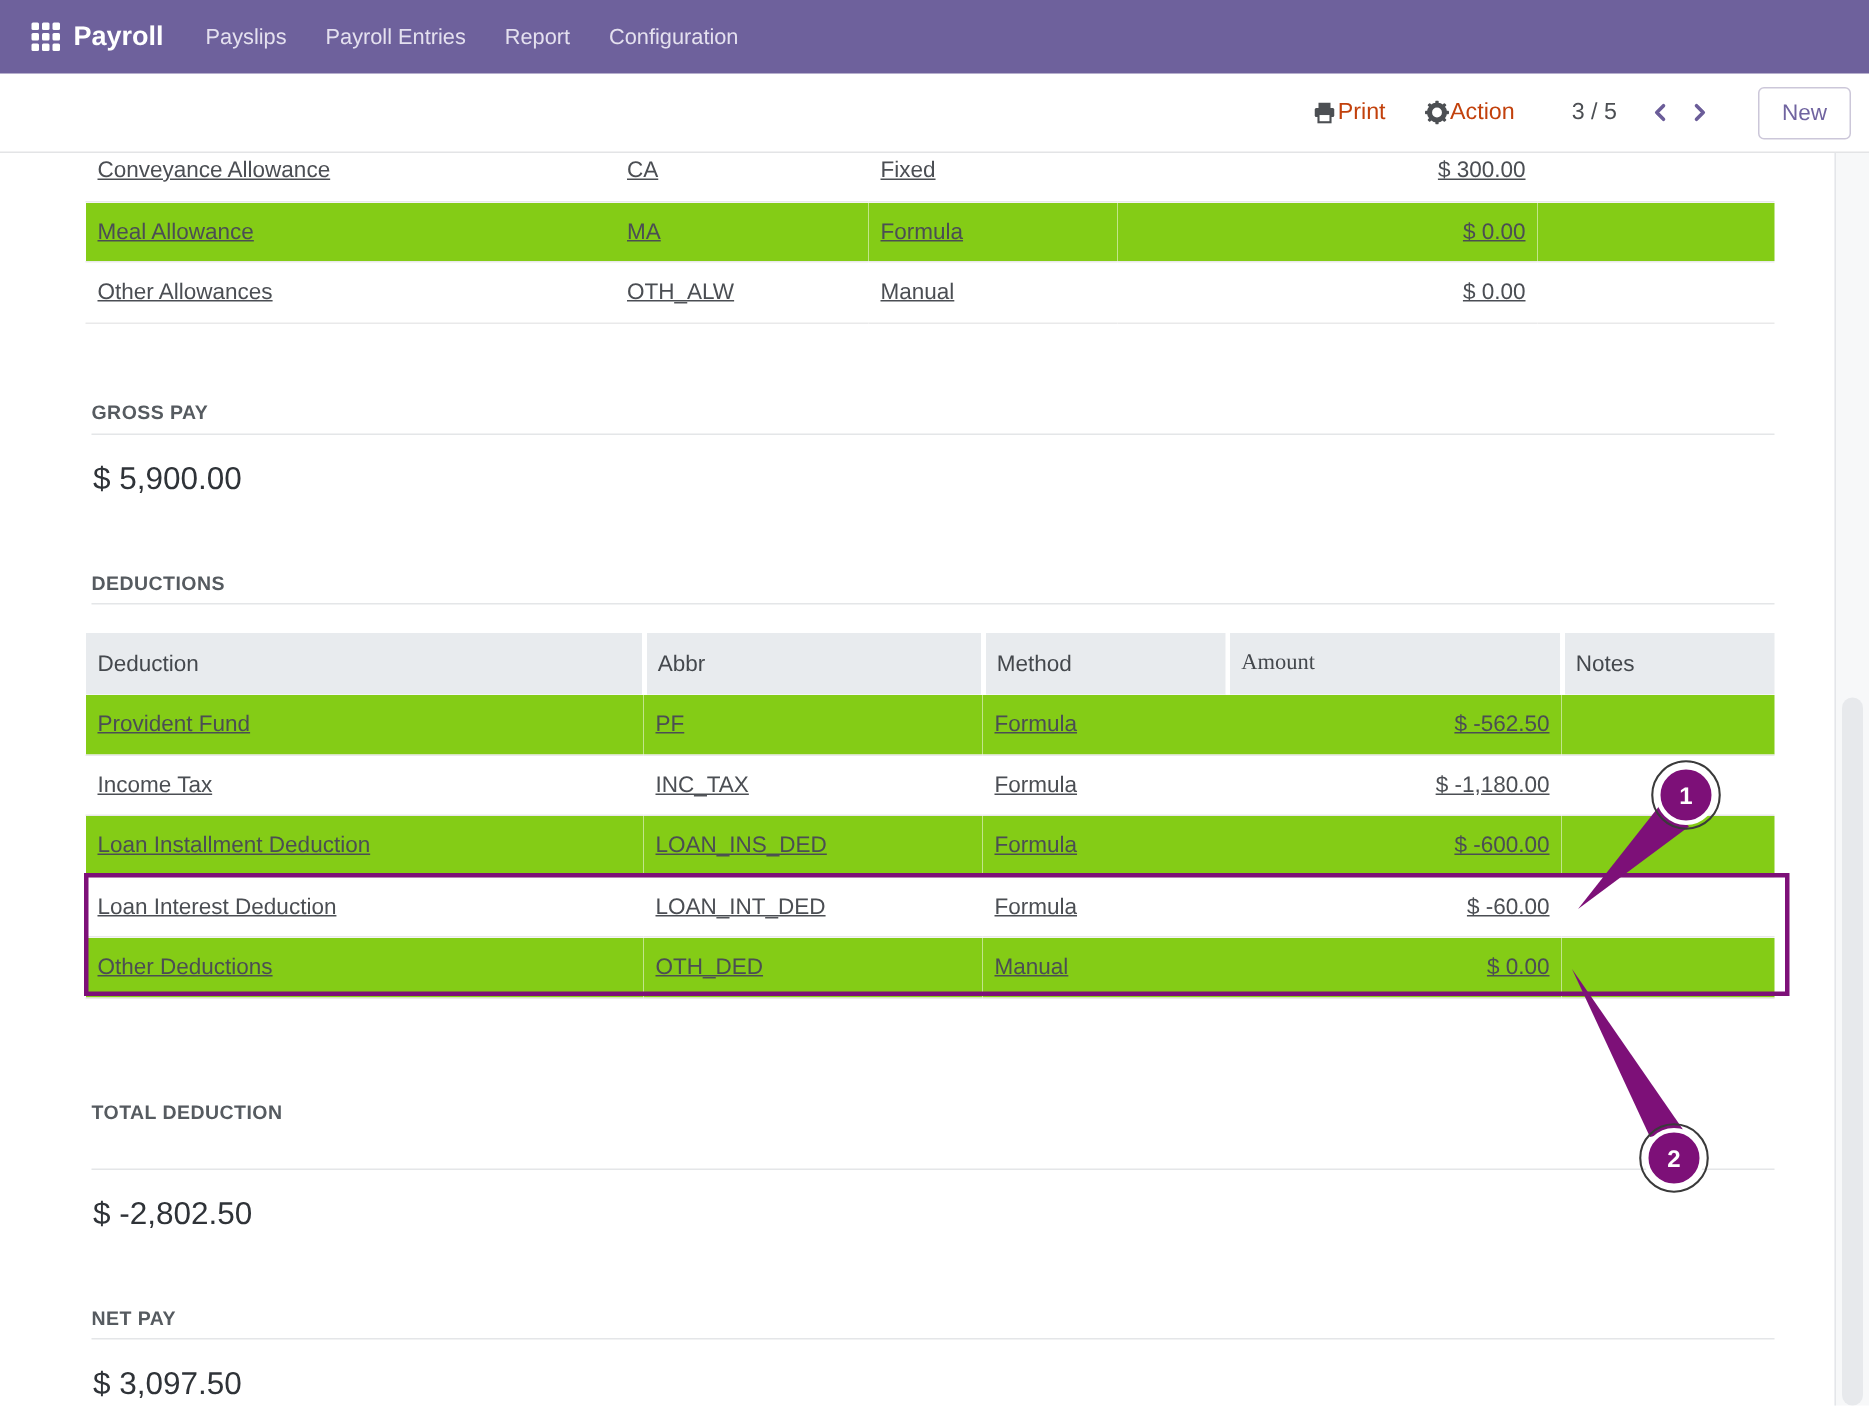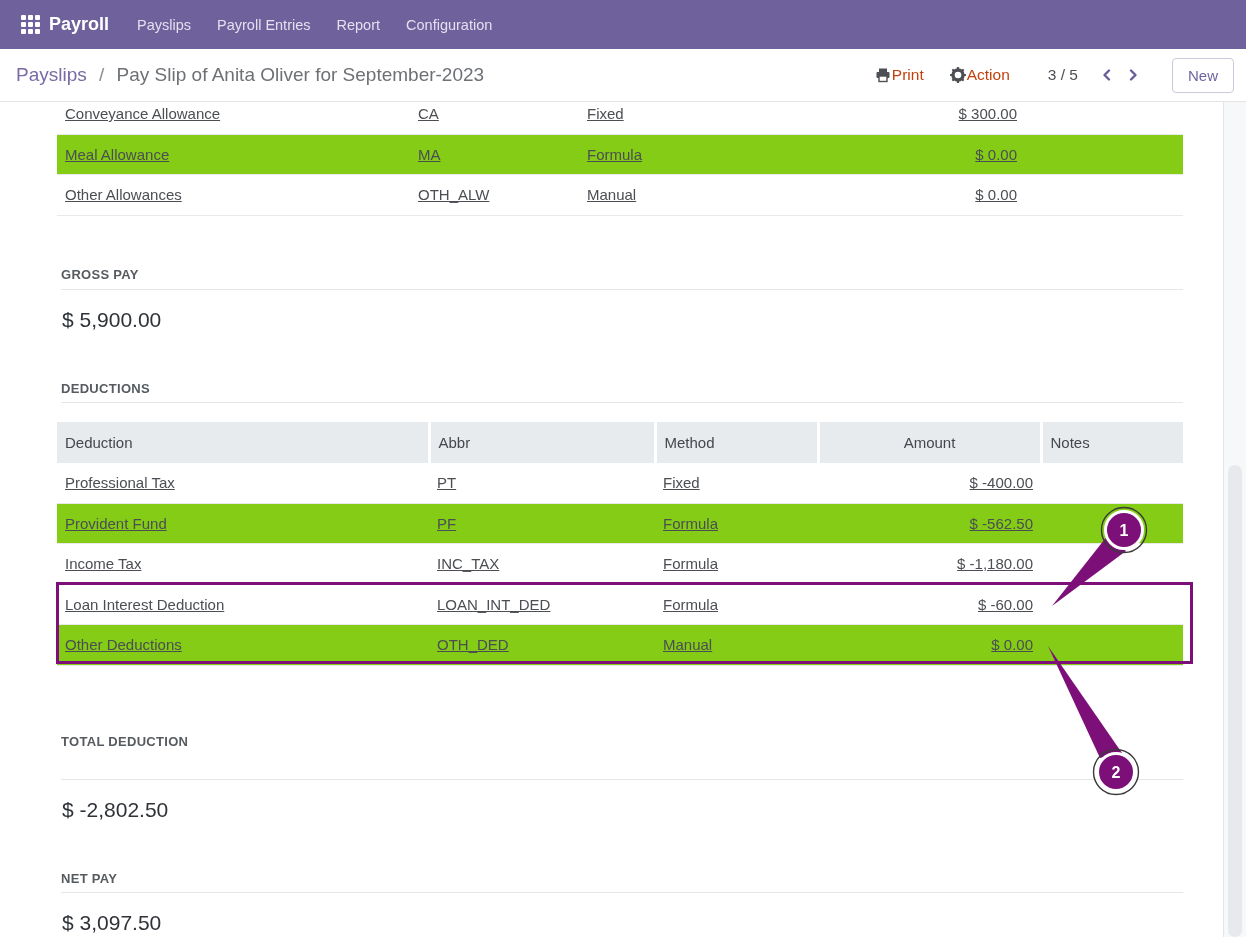--- a/index.html
+++ b/index.html
@@ -50,21 +50,21 @@
   table.o-list { border-collapse:collapse; table-layout:fixed; position:absolute; left:57px; width:1126px; font-size:15px; color:#4b4e53; }
   table.o-list tr { height:40.5px; }
   table.o-list td, table.o-list th { padding:0 8px; overflow:hidden; white-space:nowrap; }
   table.o-list tbody tr { border-bottom:1px solid #e9e9ea; background:#fff;text-decoration:underline; }
   table.o-list tbody tr.stripe { background:#84cc16; }
   table.o-list td.num { text-align:right; }
   .table-allowances { top:-8.5px; }
   .table-deductions { top:320px; }
   .table-deductions thead th { background:#e8ebee; font-weight:normal; color:#44484d; text-align:left; font-size:15px; }
   .table-deductions thead th + th { border-left:3px solid #fff; }
-  .table-deductions thead th.num { text-align:center; }
+  .table-deductions thead th.num { text-align:left;font-family:Liberation Serif, serif; }
 
   .section-label { position:absolute; left:61px; font-size:13px; font-weight:bold; color:#565b60; letter-spacing:.3px; }
   .section-line { position:absolute; left:61px; width:1122px; height:1px; background:#e4e6e8; }
   .section-value { position:absolute; left:62px; font-size:21px; color:#2f3338; }
 
   .pos-gross-label { top:165px; } .pos-gross-line { top:187px; } .pos-gross-value { top:206px; }
   .pos-ded-label { top:279px; }   .pos-ded-line { top:300px; }
   .pos-total-label { top:632px; } .pos-total-line { top:677px; } .pos-total-value { top:696px; }
   .pos-net-label { top:769px; }   .pos-net-line { top:790px; }   .pos-net-value { top:809px; }
 
@@ -94,25 +94,20 @@
   <div class="brand">Payroll</div>
   <div class="nav-menu">
     <span class="nav-item">Payslips</span>
     <span class="nav-item">Payroll Entries</span>
     <span class="nav-item">Report</span>
     <span class="nav-item">Configuration</span>
   </div>
 </nav>
 
 <div class="control-panel">
-  <div class="breadcrumb">
-    <span class="bc-link">Payslips</span>
-    <span class="bc-sep">/</span>
-    <span class="bc-current">Pay Slip of Anita Oliver for September-2023</span>
-  </div>
   <div class="cp-right">
     <div class="ghost-btn btn-print">
       <span>
         <svg width="16" height="16" viewBox="0 0 16 16">
           <rect x="4" y="1.5" width="8" height="4" fill="#4c4f53"></rect>
           <rect x="1.5" y="5" width="13" height="6" rx="1" fill="#4c4f53"></rect>
           <rect x="4" y="9" width="8" height="5.5" fill="#ffffff" stroke="#4c4f53" stroke-width="1.4"></rect>
         </svg>
       </span>
       <span>Print</span>
@@ -205,39 +200,39 @@
     <thead>
       <tr>
         <th>Deduction</th>
         <th>Abbr</th>
         <th>Method</th>
         <th class="num">Amount</th>
         <th>Notes</th>
       </tr>
     </thead>
     <tbody>
-      <tr>
-        <td>Professional Tax</td>
-        <td>PT</td>
-        <td>Fixed</td>
-        <td class="num">$ -400.00</td>
-        <td></td>
-      </tr>
       <tr class="stripe">
         <td>Provident Fund</td>
         <td>PF</td>
         <td>Formula</td>
         <td class="num">$ -562.50</td>
         <td></td>
       </tr>
       <tr>
         <td>Income Tax</td>
         <td>INC_TAX</td>
         <td>Formula</td>
         <td class="num">$ -1,180.00</td>
+        <td></td>
+      </tr>
+      <tr class="stripe">
+        <td>Loan Installment Deduction</td>
+        <td>LOAN_INS_DED</td>
+        <td>Formula</td>
+        <td class="num">$ -600.00</td>
         <td></td>
       </tr>
       <tr>
         <td>Loan Interest Deduction</td>
         <td>LOAN_INT_DED</td>
         <td>Formula</td>
         <td class="num">$ -60.00</td>
         <td></td>
       </tr>
       <tr class="stripe">

